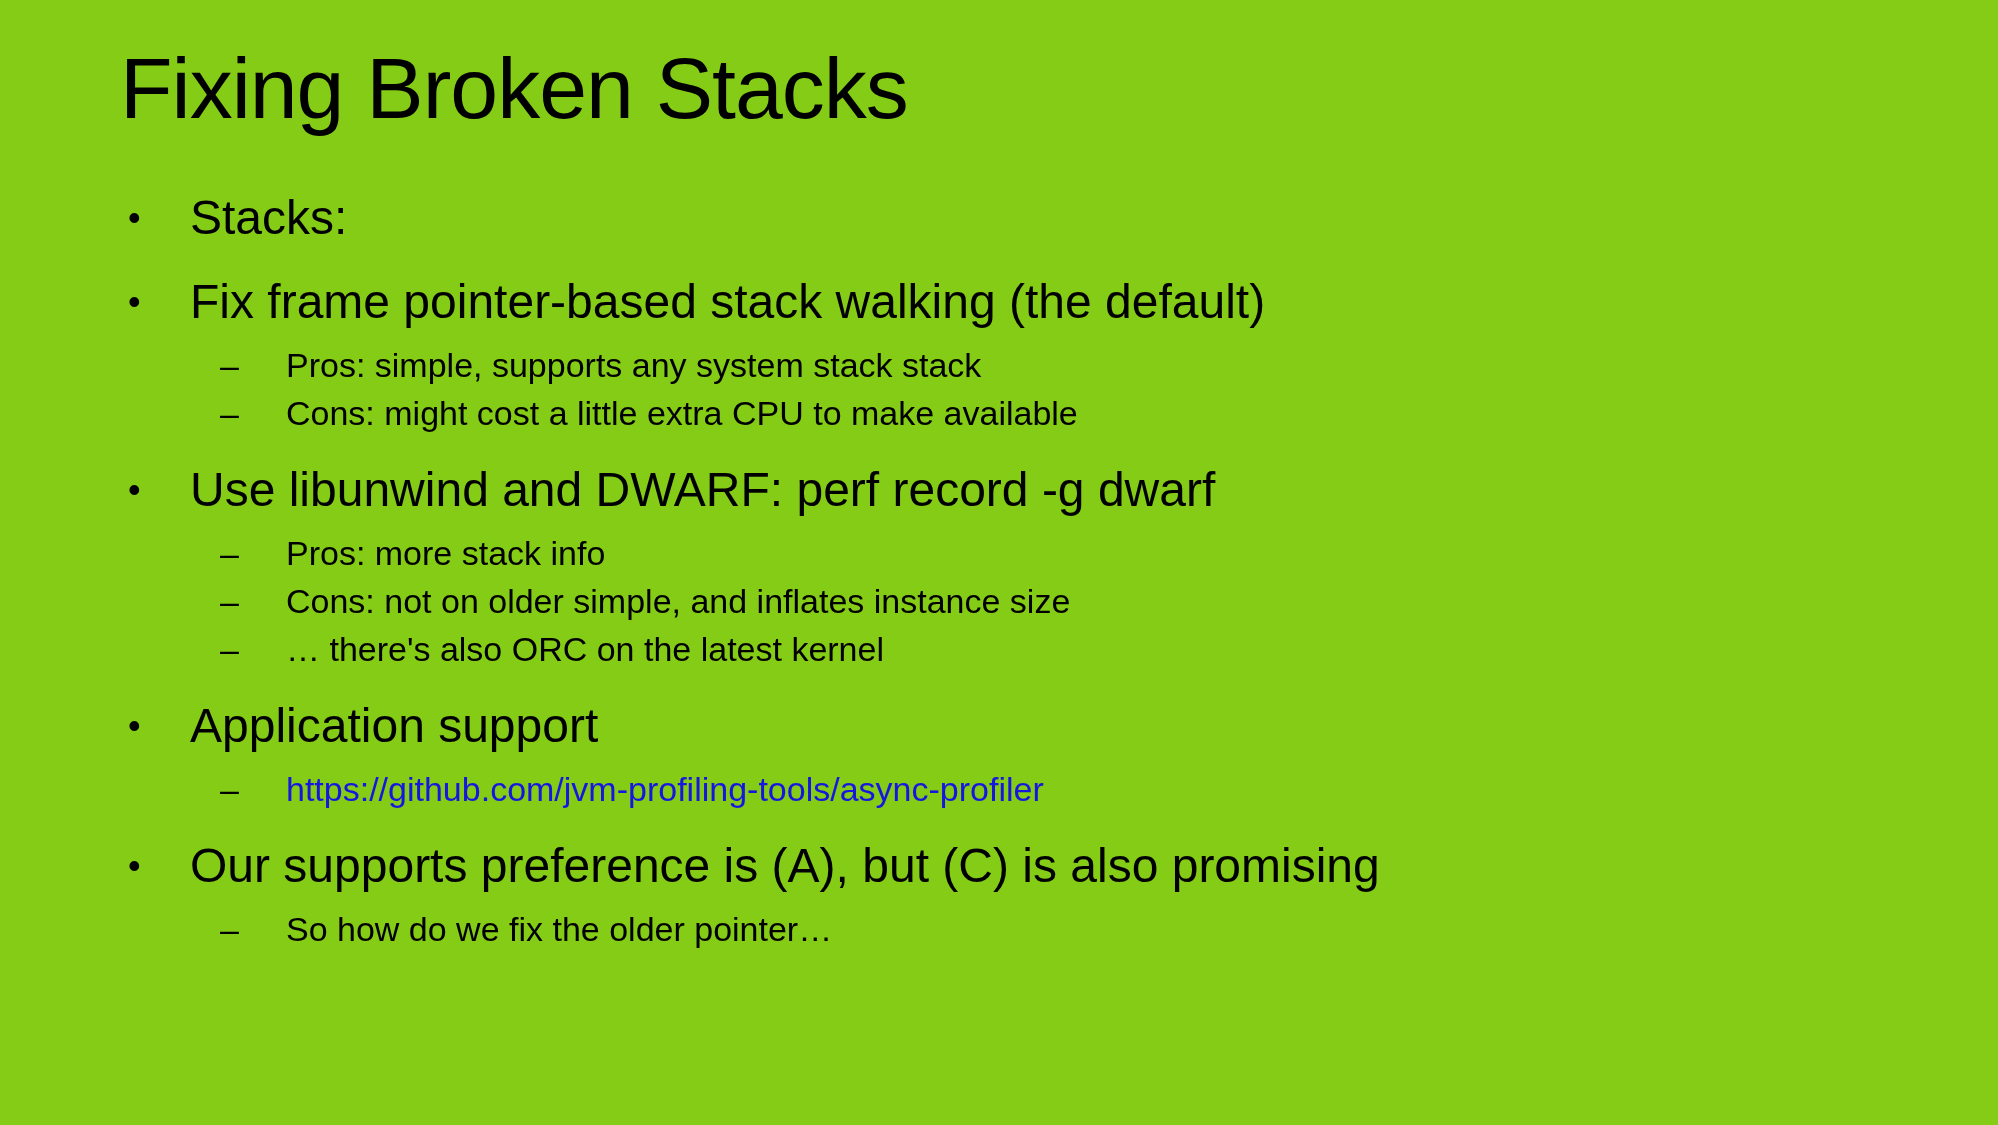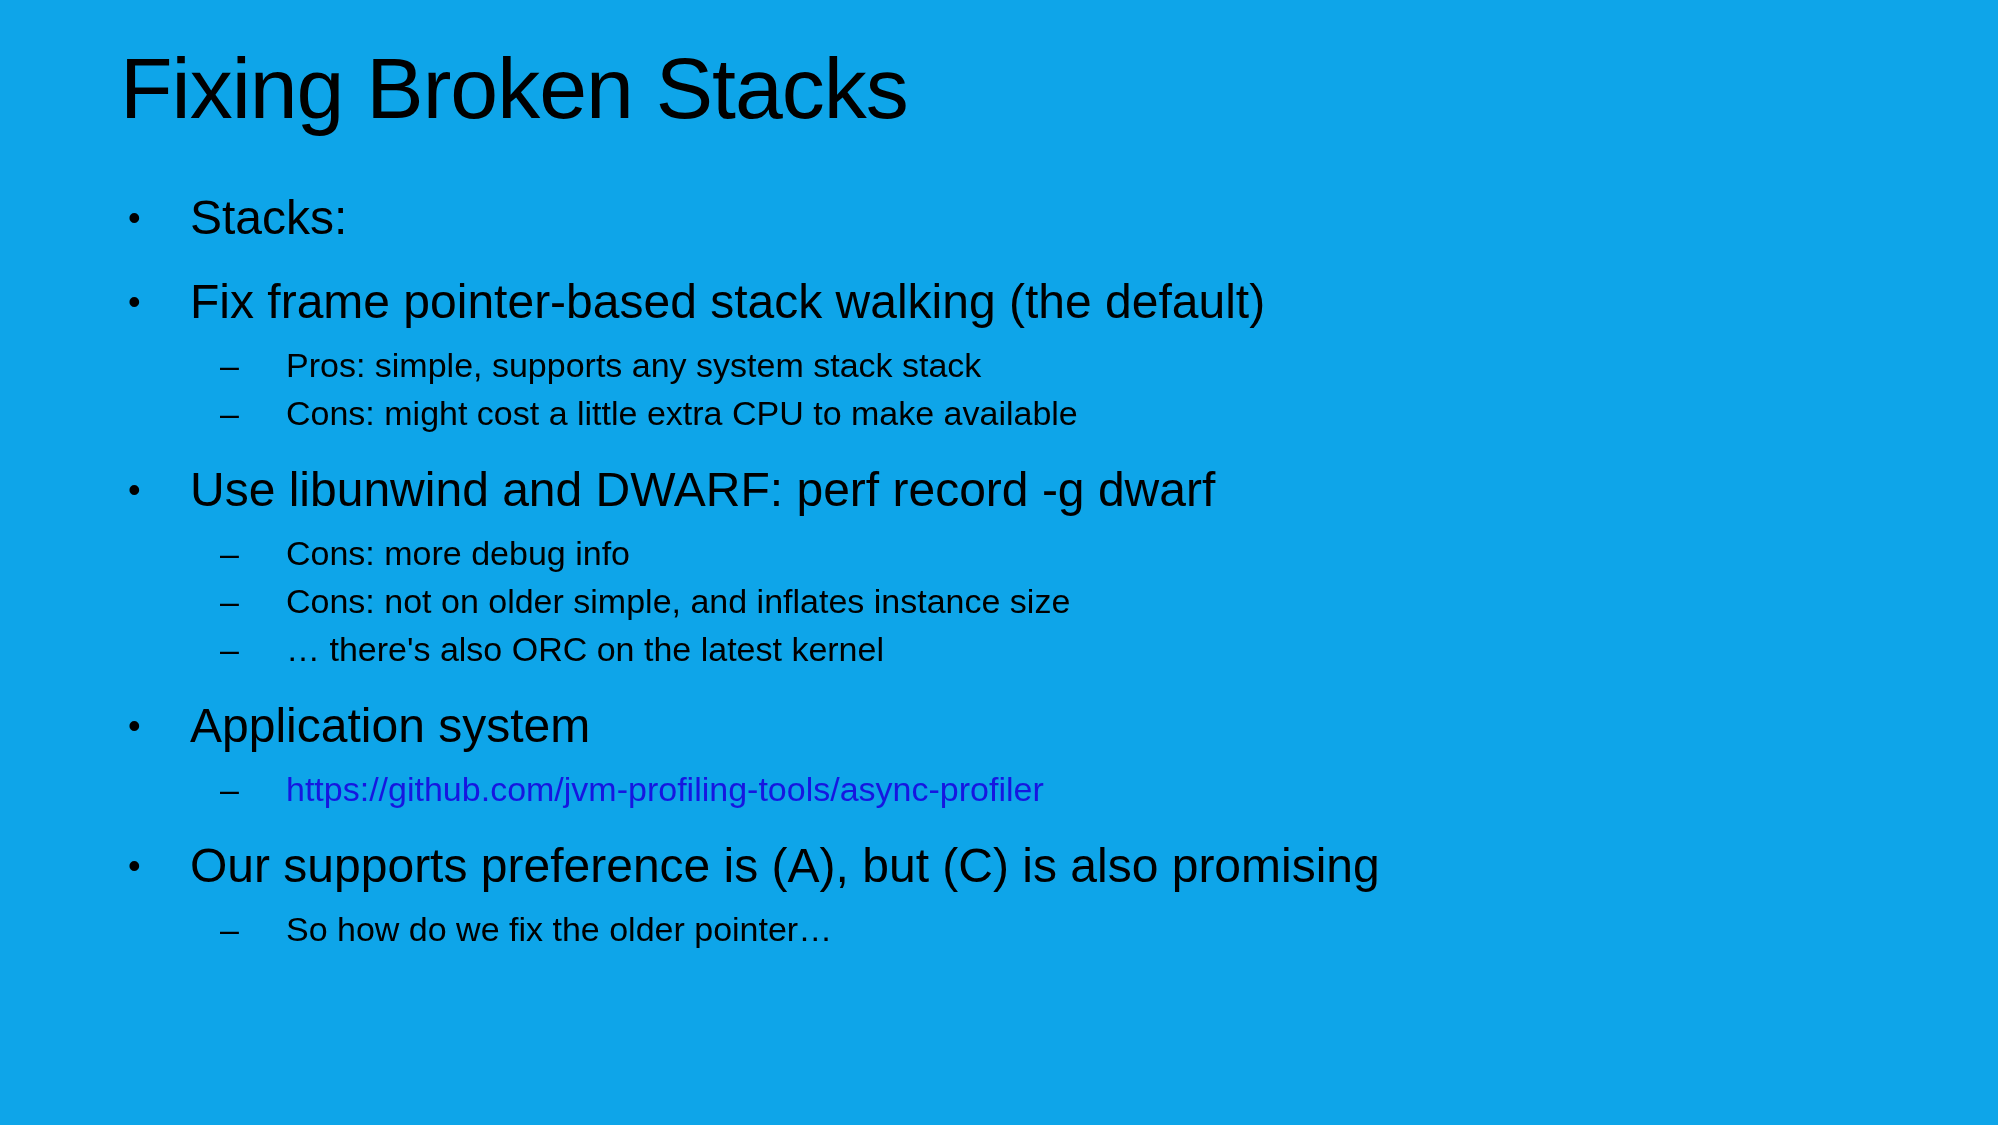--- a/index.html
+++ b/index.html
@@ -7,21 +7,21 @@
     padding: 0;
     background: #ffffff;
     width: 1998px;
     height: 1125px;
     overflow: hidden;
   }
   .slide {
     position: relative;
     width: 1998px;
     height: 1125px;
-    background: #0ea5e9;
+    background: #84cc16;
     font-family: "Liberation Sans", "DejaVu Sans", sans-serif;
     color: #000000;
     box-sizing: border-box;
     padding: 38px 60px 0 120px;
   }
   .title {
     margin: 0;
     font-size: 86px;
     font-weight: 400;
     line-height: 1.18;
@@ -94,33 +94,33 @@
       <div class="row b2">
         <span class="marker">–</span>
         <span class="text">Cons: might cost a little extra CPU to make available</span>
       </div>
       <div class="row b1">
         <span class="marker">•</span>
         <span class="text">Use libunwind and DWARF: perf record -g dwarf</span>
       </div>
       <div class="row b2 first-sub">
         <span class="marker">–</span>
-        <span class="text">Cons: more debug info</span>
+        <span class="text">Pros: more stack info</span>
       </div>
       <div class="row b2">
         <span class="marker">–</span>
         <span class="text">Cons: not on older simple, and inflates instance size</span>
       </div>
       <div class="row b2">
         <span class="marker">–</span>
         <span class="text">… there's also ORC on the latest kernel</span>
       </div>
       <div class="row b1">
         <span class="marker">•</span>
-        <span class="text">Application system</span>
+        <span class="text">Application support</span>
       </div>
       <div class="row b2 first-sub">
         <span class="marker">–</span>
         <span class="text"><a class="slide-link" style="color: rgb(22, 22, 224);">https://github.com/jvm-profiling-tools/async-profiler</a></span>
       </div>
       <div class="row b1">
         <span class="marker">•</span>
         <span class="text">Our supports preference is (A), but (C) is also promising</span>
       </div>
       <div class="row b2 first-sub">

